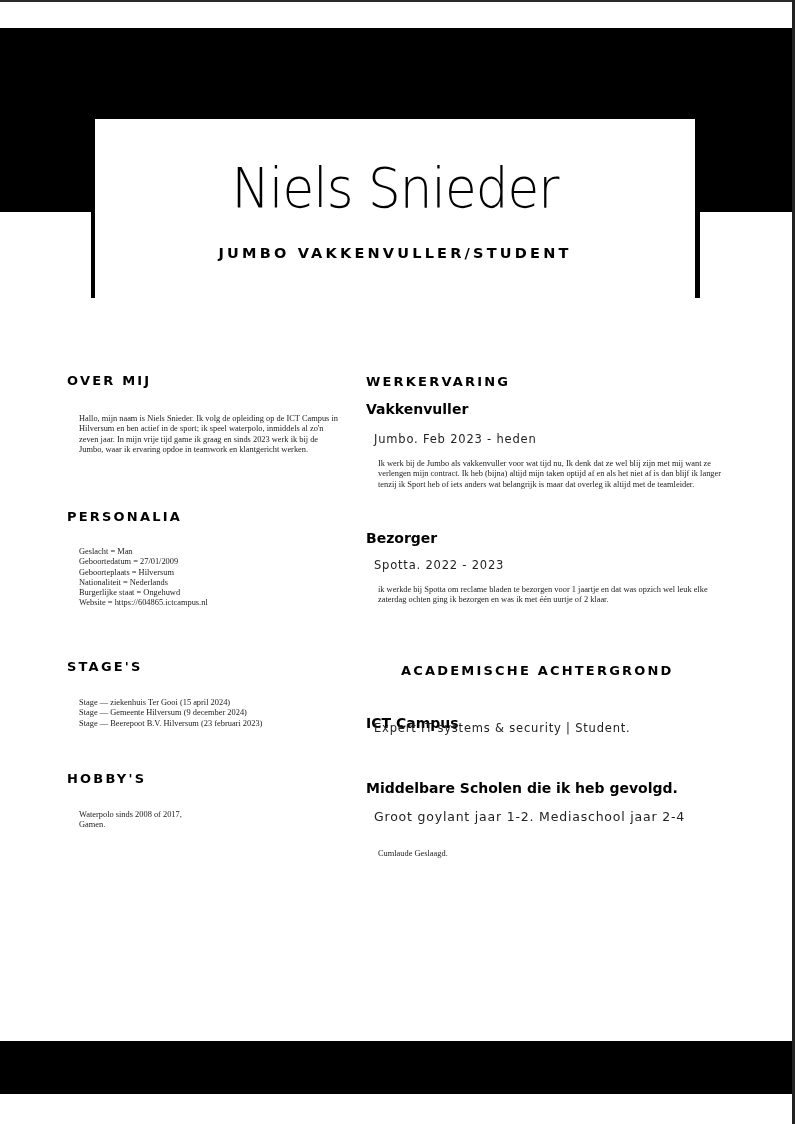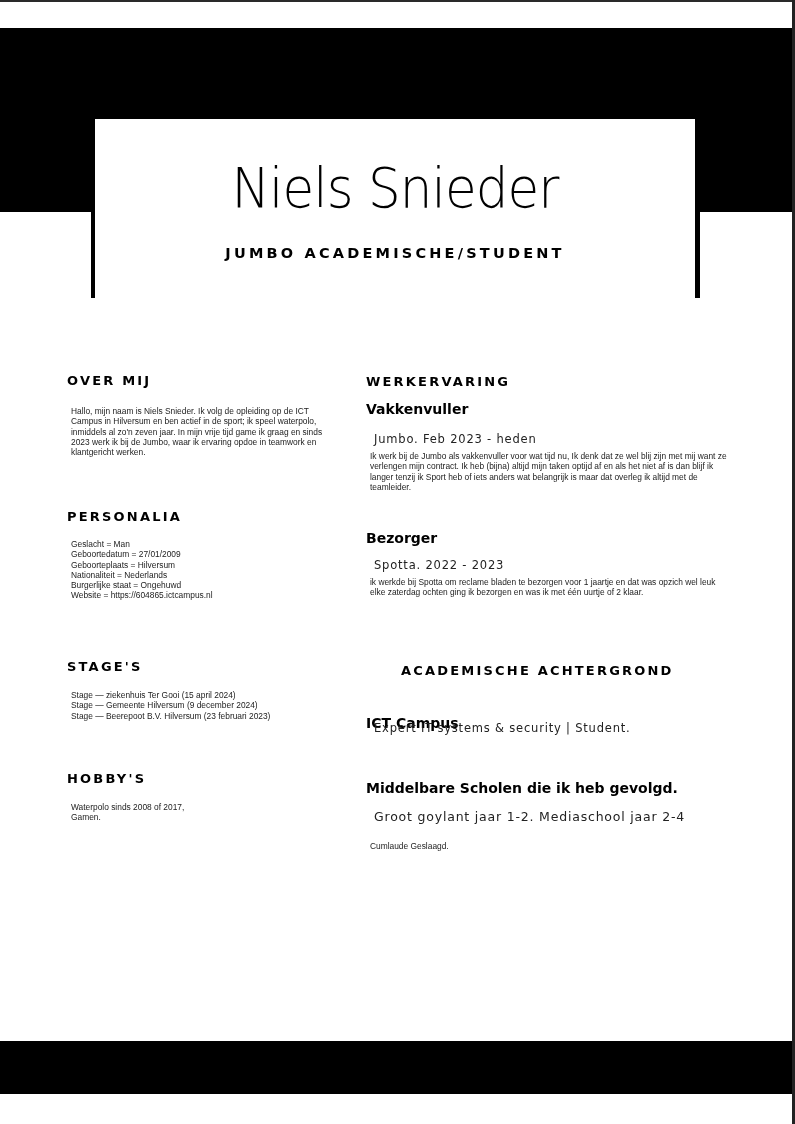--- a/index.html
+++ b/index.html
@@ -29,22 +29,22 @@
     position: absolute; left: 0; right: 0; top: 126px;
     font-family: "DejaVu Sans", sans-serif; font-weight: bold; font-size: 14.5px;
     letter-spacing: 3.2px; color: #000;
   }
 
   .section-title {
     position: absolute; font-family: "DejaVu Sans", sans-serif; font-weight: bold;
     font-size: 13px; letter-spacing: 2.2px; color: #000; margin: 0; white-space: nowrap;
   }
   .body-text {
-    position: absolute; font-family: Liberation Sans, sans-serif; font-size: 8.4px;
-    line-height: 10.3px; color: #222; margin: 4px;
+    position: absolute; font-family: Liberation Serif, serif; font-size: 8.4px;
+    line-height: 10.3px; color: #222; margin: 12px;
   }
   .job-title {
     position: absolute; font-family: "DejaVu Sans", sans-serif; font-weight: bold;
     font-size: 14px; color: #000; margin: 0; white-space: nowrap;
   }
   .job-sub {
     position: absolute; font-family: "DejaVu Sans", sans-serif; 
     font-size: 11.5px; letter-spacing: 0.8px; color: #222; margin: 8px; white-space: nowrap;
   }
   .list { list-style: none; padding: 0; }
@@ -54,21 +54,21 @@
 <body>
 
 <div class="top-edge"></div>
 <div class="right-edge"></div>
 <div class="band-top"></div>
 <div class="band-bottom"></div>
 
 <div class="name-frame"></div>
 <div class="name-box">
   <div class="name">Niels Snieder</div>
-  <div class="subtitle">JUMBO ACADEMISCHE/STUDENT</div>
+  <div class="subtitle">JUMBO VAKKENVULLER/STUDENT</div>
 </div>
 
 <h2 class="section-title" style="left:67px; top:373px;">OVER MIJ</h2>
 <p class="body-text" style="left:67px; top:402px; width:260px;">Hallo, mijn naam is Niels Snieder. Ik volg de opleiding op de ICT Campus in Hilversum en ben actief in de sport; ik speel waterpolo, inmiddels al zo'n zeven jaar. In mijn vrije tijd game ik graag en sinds 2023 werk ik bij de Jumbo, waar ik ervaring opdoe in teamwork en klantgericht werken.</p>
 
 <h2 class="section-title" style="left:67px; top:509px;">PERSONALIA</h2>
 <ul class="body-text list" style="left:67px; top:535px; width:260px;">
   <li>Geslacht = Man</li>
   <li>Geboortedatum = 27/01/2009</li>
   <li>Geboorteplaats = Hilversum</li>

